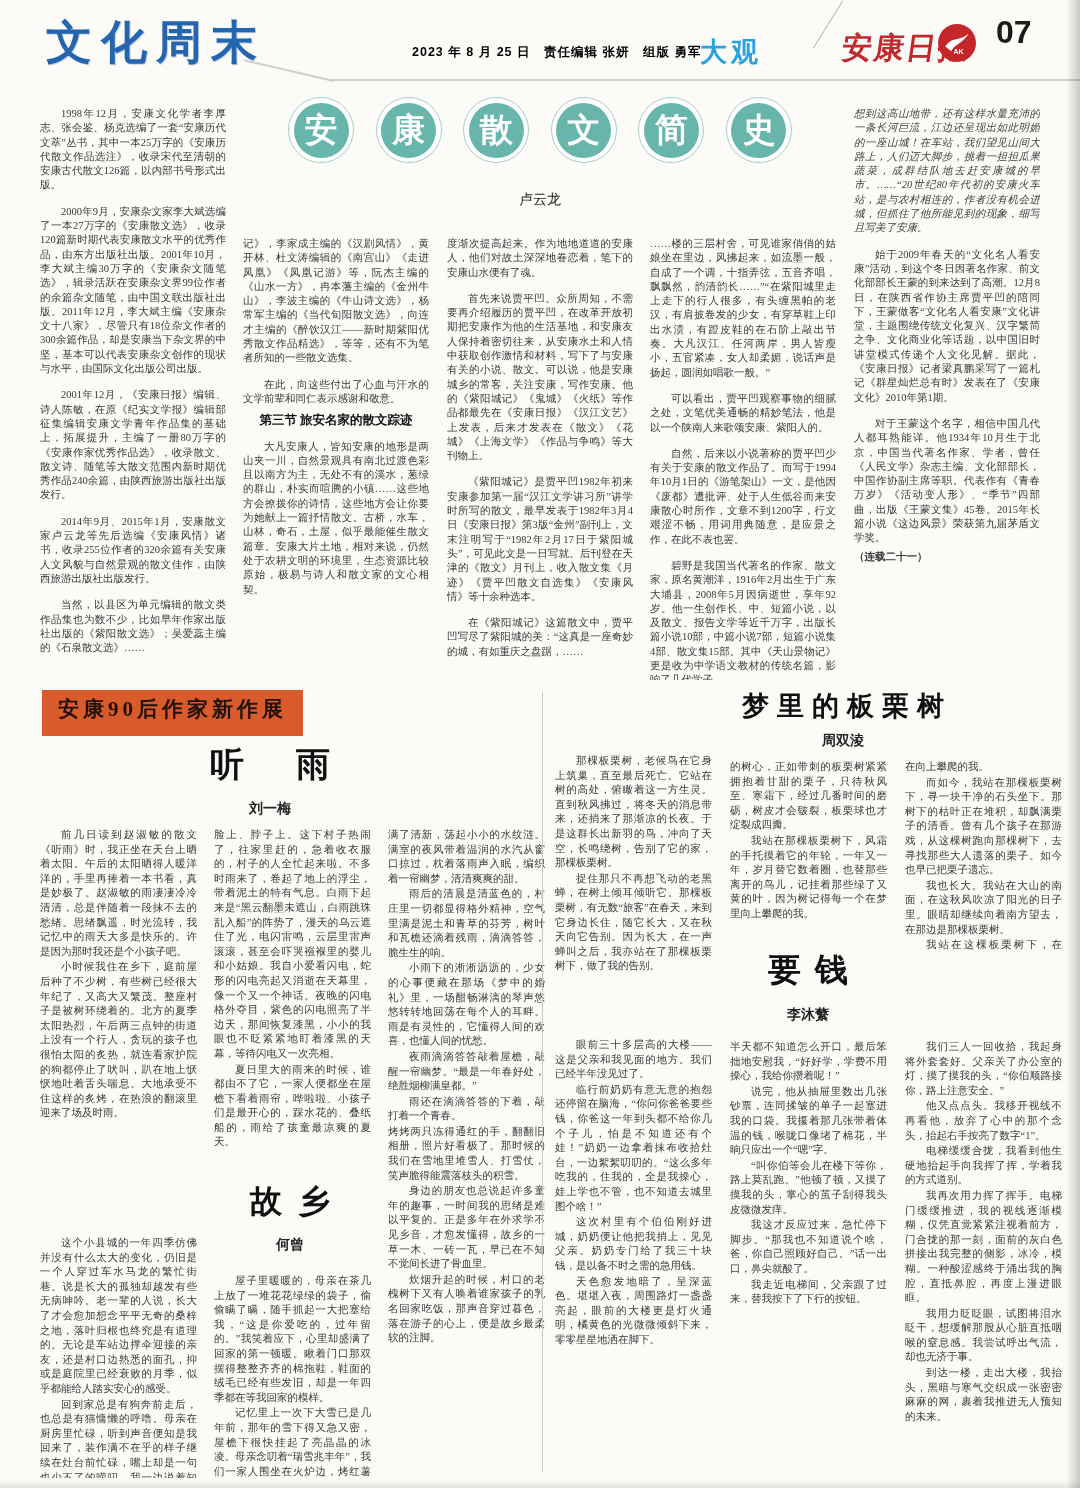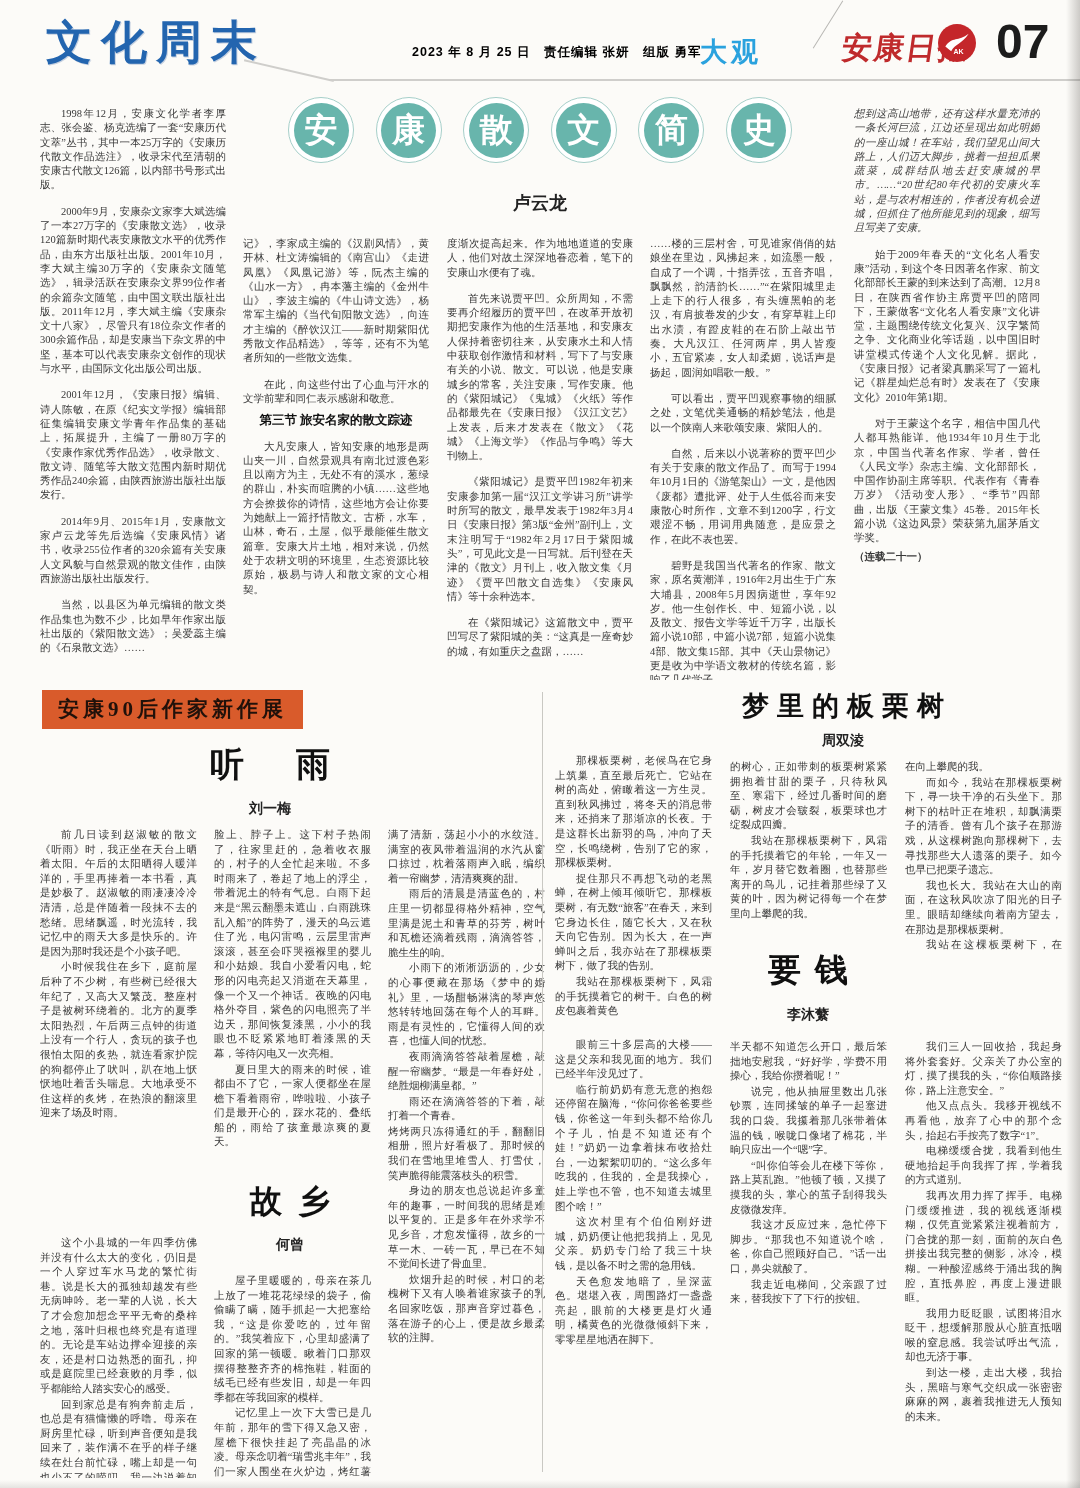--- a/index.html
+++ b/index.html
@@ -17,47 +17,47 @@
   .dateline{left:412px;top:44px;font-size:12.5px;font-weight:700;color:#000000;letter-spacing:1px;
         font-family:"Liberation Sans",sans-serif;}
   .edition{left:700px;top:34px;font-size:27px;font-weight:900;letter-spacing:4px;
         font-family:"Liberation Sans",sans-serif;}
   .slash{left:800px;top:24px;width:56px;height:0;border-top:1.5px solid #b7b6b2;
         transform:rotate(-58deg);transform-origin:center;}
   .papername{left:842px;top:28px;font-size:30px;font-weight:900;letter-spacing:2px;
         transform:skewX(-8deg);font-family:"Liberation Serif",serif;}
   .logo{left:938px;top:24px;width:38px;height:38px;border-radius:50%;background:#c4262a;
         display:flex;align-items:center;justify-content:center;}
-  .pageno{left:996px;top:14px;font-size:48px;font-weight:700;color:#1c1c1c;
+  .pageno{left:996px;top:14px;font-size:32px;font-weight:700;color:#1c1c1c;
         font-family:"Liberation Sans",sans-serif;}
   .hrule{left:330px;top:79px;width:750px;height:0;border-top:2px solid #cfcecb;}
   .hrule-diag{left:242px;top:80px;width:92px;height:0;border-top:2px solid #cfcecb;
         transform:rotate(13deg);transform-origin:right top;}
 
   
   .main{left:40px;top:95px;width:1000px;height:585px;}
   .titleband{left:248px;top:2px;width:504px;height:80px;display:flex;justify-content:space-between;}
   .tc-outer{width:64px;height:64px;border-radius:50%;border:1px solid #a6cfc9;background:#fff;
         display:flex;align-items:center;justify-content:center;}
   .tc-inner{width:55px;height:55px;border-radius:50%;display:flex;align-items:center;justify-content:center;
         color:#fff;font-size:33px;font-weight:700;font-family:"DejaVu Serif",serif;}
-  .mainauthor{left:248px;top:96px;width:504px;text-align:center;font-size:18px;font-weight:700;color:#222;}
+  .mainauthor{left:248px;top:96px;width:504px;text-align:center;font-size:14px;font-weight:400;color:#222;}
   .tcol{width:186px;font-size:10.5px;line-height:14.3px;text-align:justify;overflow:hidden;}
   .tcol p{margin:12px 0 1px 0;text-indent:2em;}
   .tcol p.cont{text-indent:0;}
   .sechead{font-weight:700;font-size:12.5px;text-indent:0 !important;text-align:center;
         margin:7px 0 6px 0 !important;color:#111;}
   .kai{font-style:italic;color:#414141;}
   .serial{font-weight:700;text-align:left;text-indent:0 !important;margin-top:4px !important;}
 
   
   .bl{left:40px;top:688px;width:505px;height:795px;}
   .br{left:553px;top:688px;width:512px;height:795px;}
   .vdiv{left:-11px;top:4px;width:1px;height:780px;background:#c9c8c3;}
-  .banner{left:2px;top:2px;padding:5px 16px 6px 16px;font-size:21px;font-weight:700;
+  .banner{left:2px;top:2px;padding:5px 16px 13px 16px;font-size:21px;font-weight:700;
         letter-spacing:4px;color:#21110a;font-family:"Liberation Serif",serif;}
   .arttitle{text-align:center;font-weight:900;color:#101010;font-family:"DejaVu Serif",serif;}
   .artauthor{text-align:center;font-size:14px;font-weight:700;color:#222;}
   .bcol{width:157px;font-size:10.5px;line-height:14.6px;text-align:justify;overflow:hidden;}
   .bcol p{margin:0 0 1px 0;text-indent:2em;}
   .bcol p.cont{text-indent:0;}
 </style>
 </head>
 <body>
 
@@ -179,21 +179,20 @@
 
   <div class="abs br">
     <div class="abs vdiv"></div>
 
     <div class="abs arttitle" style="left:130px;top:0;width:320px;font-size:27px;letter-spacing:8px;text-indent:8px">梦里的板栗树</div>
     <div class="abs artauthor" style="left:130px;top:44px;width:320px">周双淩</div>
 
     <div class="abs bcol" style="left:2px;top:66px;height:278px">
       <p>那棵板栗树，老候鸟在它身上筑巢，直至最后死亡。它站在树的高处，俯瞰着这一方生灵。直到秋风拂过，将冬天的消息带来，还捎来了那渐凉的长夜。于是这群长出新羽的鸟，冲向了天空，长鸣绕树，告别了它的家，那棵板栗树。</p>
       <p>捉住那只不再想飞动的老黑蝉，在树上倾耳倾听它。那棵板栗树，有无数“旅客”在春天，来到它身边长住，随它长大，又在秋天向它告别。因为长大，在一声蝉叫之后，我亦站在了那棵板栗树下，做了我的告别。</p>
-      <p>我站在那棵板栗树下，风霜的手抚摸着它的树干。白色的树皮包裹着黄色</p>
     </div>
     <div class="abs bcol" style="left:177px;top:72px;height:178px">
       <p class="cont">的树心，正如带刺的板栗树紧紧拥抱着甘甜的栗子，只待秋风至、寒霜下，经过几番时间的磨砺，树皮才会皲裂，板栗球也才绽裂成四瓣。</p>
       <p>我站在那棵板栗树下，风霜的手托摸着它的年轮，一年又一年，岁月替它数着圈，也替那些离开的鸟儿，记挂着那些绿了又黄的叶，因为树记得每一个在梦里向上攀爬的我。</p>
     </div>
     <div class="abs bcol" style="left:352px;top:72px;height:190px">
       <p class="cont">在向上攀爬的我。</p>
       <p>而如今，我站在那棵板栗树下，寻一块干净的石头坐下。那树下的枯叶正在堆积，却飘满栗子的清香。曾有几个孩子在那游戏，从这棵树跑向那棵树下，去寻找那些大人遗落的栗子。如今也早已把栗子遗忘。</p>
       <p>我也长大。我站在大山的南面，在这秋风吹凉了阳光的日子里。眼睛却继续向着南方望去，在那边是那棵板栗树。</p>
       <p>我站在这棵板栗树下，在家，在梦中，在这提醒我长大了的秋风里。</p>

